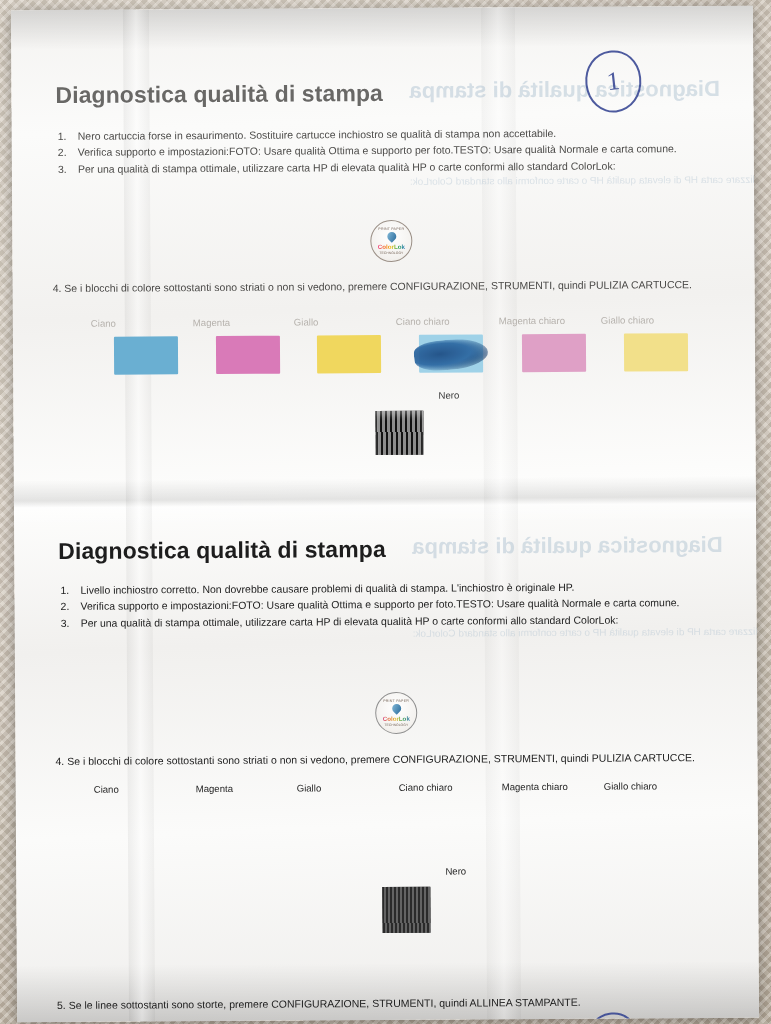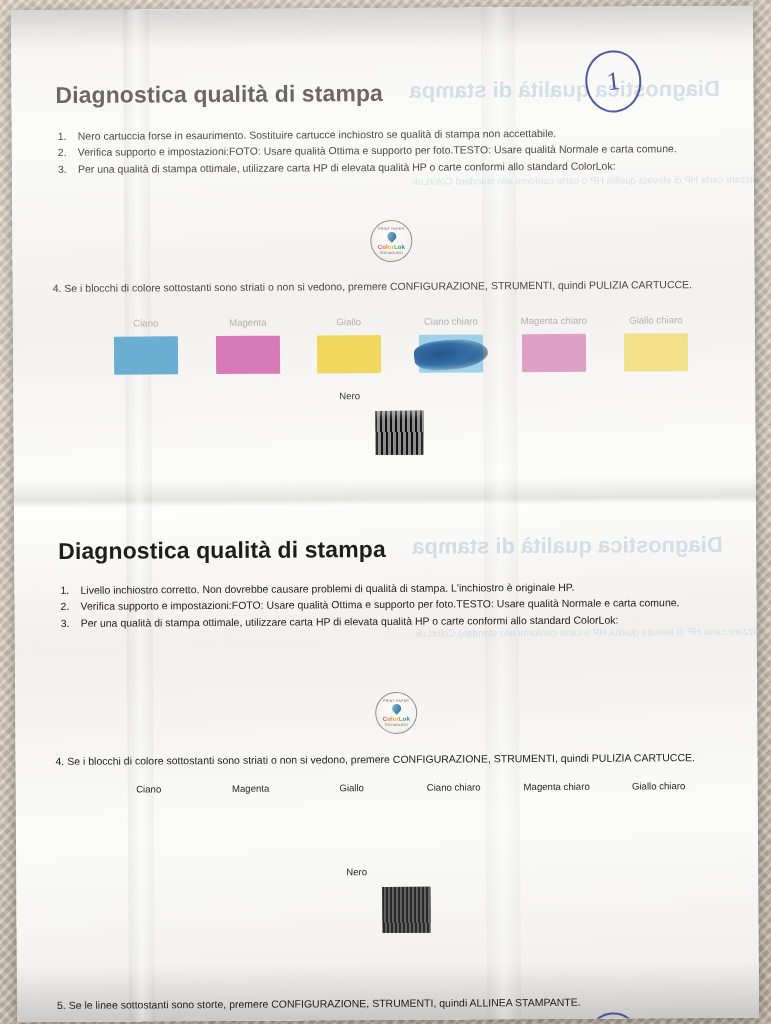--- a/index.html
+++ b/index.html
@@ -138,37 +138,37 @@
     -webkit-background-clip: text; background-clip: text; color: transparent;
   }
   .colorlok .cl-sub { font-size: 3.4px; color: #7b6a5e; margin-top: 1px; }
   .top .colorlok .cl-name { filter: saturate(1.2); }
 
   
   .swatch-row { position: absolute; left: 0; width: 742px; }
   .top .swatch-row { top: 308px; }
   .bottom .swatch-row { top: 282px; }
 
-  .swatch-cell { position: absolute; text-align: center; width: 110px; }
+  .swatch-cell { position: absolute; text-align: left; width: 110px; }
   .swatch-label {
     font-size: 9.6px;
     color: #1f1f1f;
     display: block;
     margin-bottom: 8px;
     white-space: nowrap;
   }
   .top .swatch-label { color: #b6b2ad; }
   .swatch-box {
     width: 64px; height: 38px;
     margin: 0 auto;
     border-radius: 1px;
   }
 
   
-  .black-wrap { position: absolute; text-align: left; width: 120px; }
+  .black-wrap { position: absolute; text-align: right; width: 120px; }
   .top .black-wrap { left: 326px; top: 382px; }
   .bottom .black-wrap { left: 330px; top: 366px; }
   .black-label { font-size: 9.6px; color: #1f1f1f; display:block; margin-bottom: 10px; }
   .top .black-label { color: #3a3a3a; }
   .black-box {
     width: 48px; height: 46px;
     margin: 0 auto;
     background:
       repeating-linear-gradient(90deg, #2a2a2a 0 2px, #636363 2px 4px),
       linear-gradient(180deg,#3a3a3a,#555);

